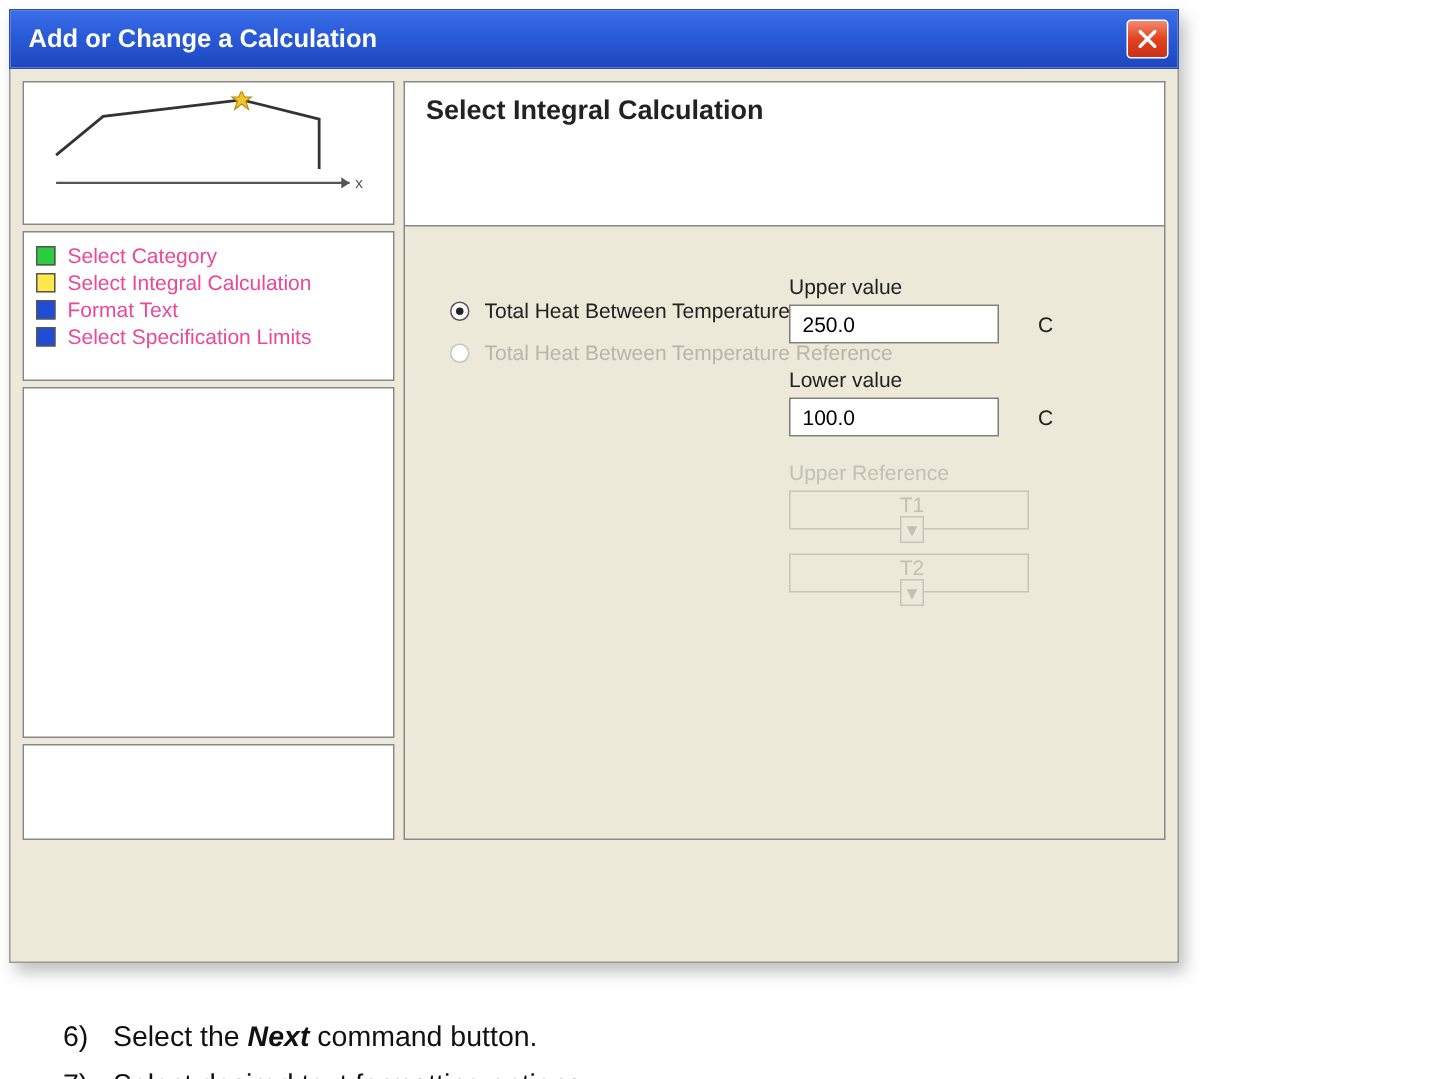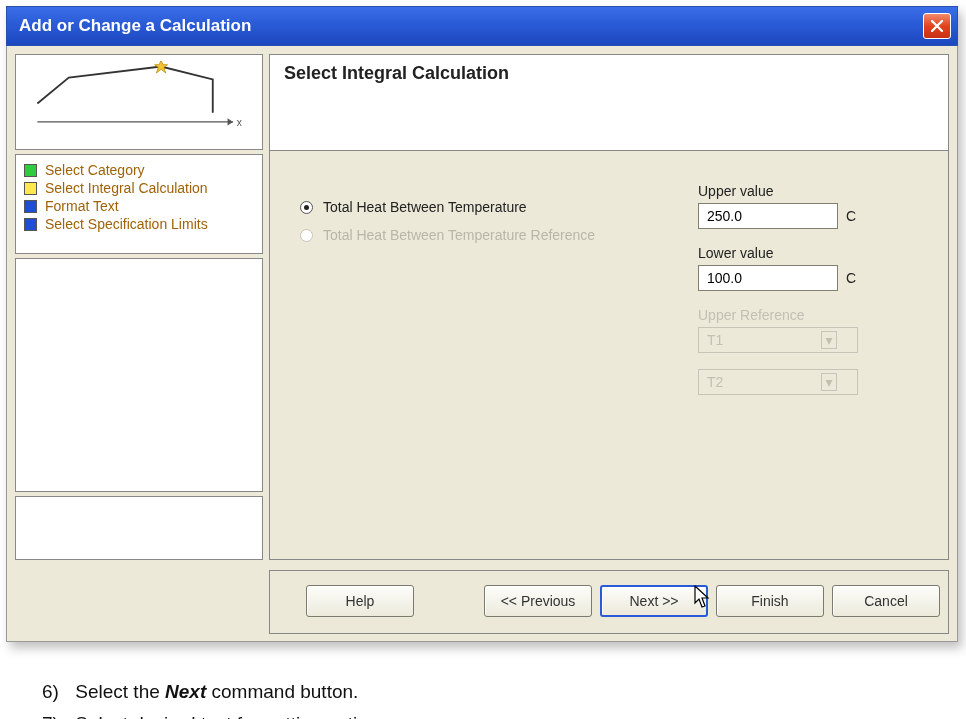--- a/index.html
+++ b/index.html
@@ -5,21 +5,21 @@
   * { box-sizing: border-box; }
   body {
     margin: 0;
     padding: 0;
     font-family: Tahoma, Arial, sans-serif;
     background: #fff;
     width: 966px;
   }
   .dialog-wrap {
     margin: 6px 0 0 6px;
-    width: 952px;
+    width: 780px;
     box-shadow: 4px 6px 10px rgba(0,0,0,0.25);
   }
   .titlebar {
     display: flex;
     align-items: center;
     justify-content: space-between;
     background: linear-gradient(to bottom,#3a6ee8,#2a5bd7 45%,#1c47bf);
     color: #fff;
     font-weight: bold;
     font-size: 17px;
@@ -67,21 +67,21 @@
     position: relative;
     padding: 6px 10px 16px 8px;
   }
   .graph-box svg { width: 100%; height: 100%; }
   .steps-box {
     background: #fff;
     border: 1px solid #888;
     flex: 0 0 auto;
     padding: 6px 6px;
     font-size: 14px;
-    color: #a16207;
+    color: #ec4899;
     height: 100px;
   }
   .step-row {
     display: flex;
     align-items: center;
     gap: 8px;
     padding: 1px 2px;
     white-space: nowrap;
   }
   .sq {
@@ -142,37 +142,38 @@
     position: absolute;
     top: 32px;
     right: 30px;
     width: 220px;
     font-size: 14px;
     color: #222;
   }
   .field-group { margin-bottom: 16px; }
   .field-group.disabled { color: #c2c0b2; }
   .field-label { margin-bottom: 4px; }
-  .field-row { display:flex; align-items:center; gap:8px; }
+  .field-row { display:flex; align-items:center; gap:26px; }
   .txt-input {
     width: 140px;
     height: 26px;
     border: 1px solid #7f7f72;
     background: #fff;
     font-size: 14px;
     padding: 2px 8px;
   }
   .dd {
     width: 160px; height: 26px;
     border: 1px solid #c7c5b8;
     background:#ece9d8;
     display:flex; align-items:center; justify-content:space-between;
-    padding: 0 20px 0 8px;
+    padding: 0 4px 0 8px;
     color:#c2c0b2;
     font-size:14px;
+    flex-direction:column;
   }
   .dd .arrow {
     width:16px;height:18px;border:1px solid #c7c5b8;
     display:flex;align-items:center;justify-content:center;
     background:#ece9d8;
   }
   .button-bar {
     display:flex;
     justify-content:flex-end;
     gap: 8px;
@@ -305,41 +306,20 @@
               <div class="dd">
                 <span>T2</span>
                 <span class="arrow">▾</span>
               </div>
             </div>
           </div>
         </div>
       </div>
     </div>
 
-    <div class="button-bar" style="position:relative">
-      <div class="btn">
-          <span>Help</span>
-        </div>
-      <div class="btn-spacer"></div>
-      <div class="btn">
-          <span>&lt;&lt; Previous</span>
-        </div>
-      <div class="btn selected">
-          <span>Next &gt;&gt;</span>
-        </div>
-      <div class="btn">
-          <span>Finish</span>
-        </div>
-      <div class="btn">
-          <span>Cancel</span>
-        </div>
-      <svg class="cursor" width="20" height="26" viewBox="0 0 20 26">
-        <path d="M1 1 L1 18 L5 14 L8 22 L11 21 L8 13 L14 13 Z" fill="#fff" stroke="#000" stroke-width="1.2"></path>
-      </svg>
-    </div>
   </div>
 </div>
 
 <div class="instructions">
   <div>
     <span class="num">6)</span>
     <span>Select the </span><b><i><span>Next</span></i></b><span> command button.</span>
   </div>
   <div>
     <span class="num">7)</span>

